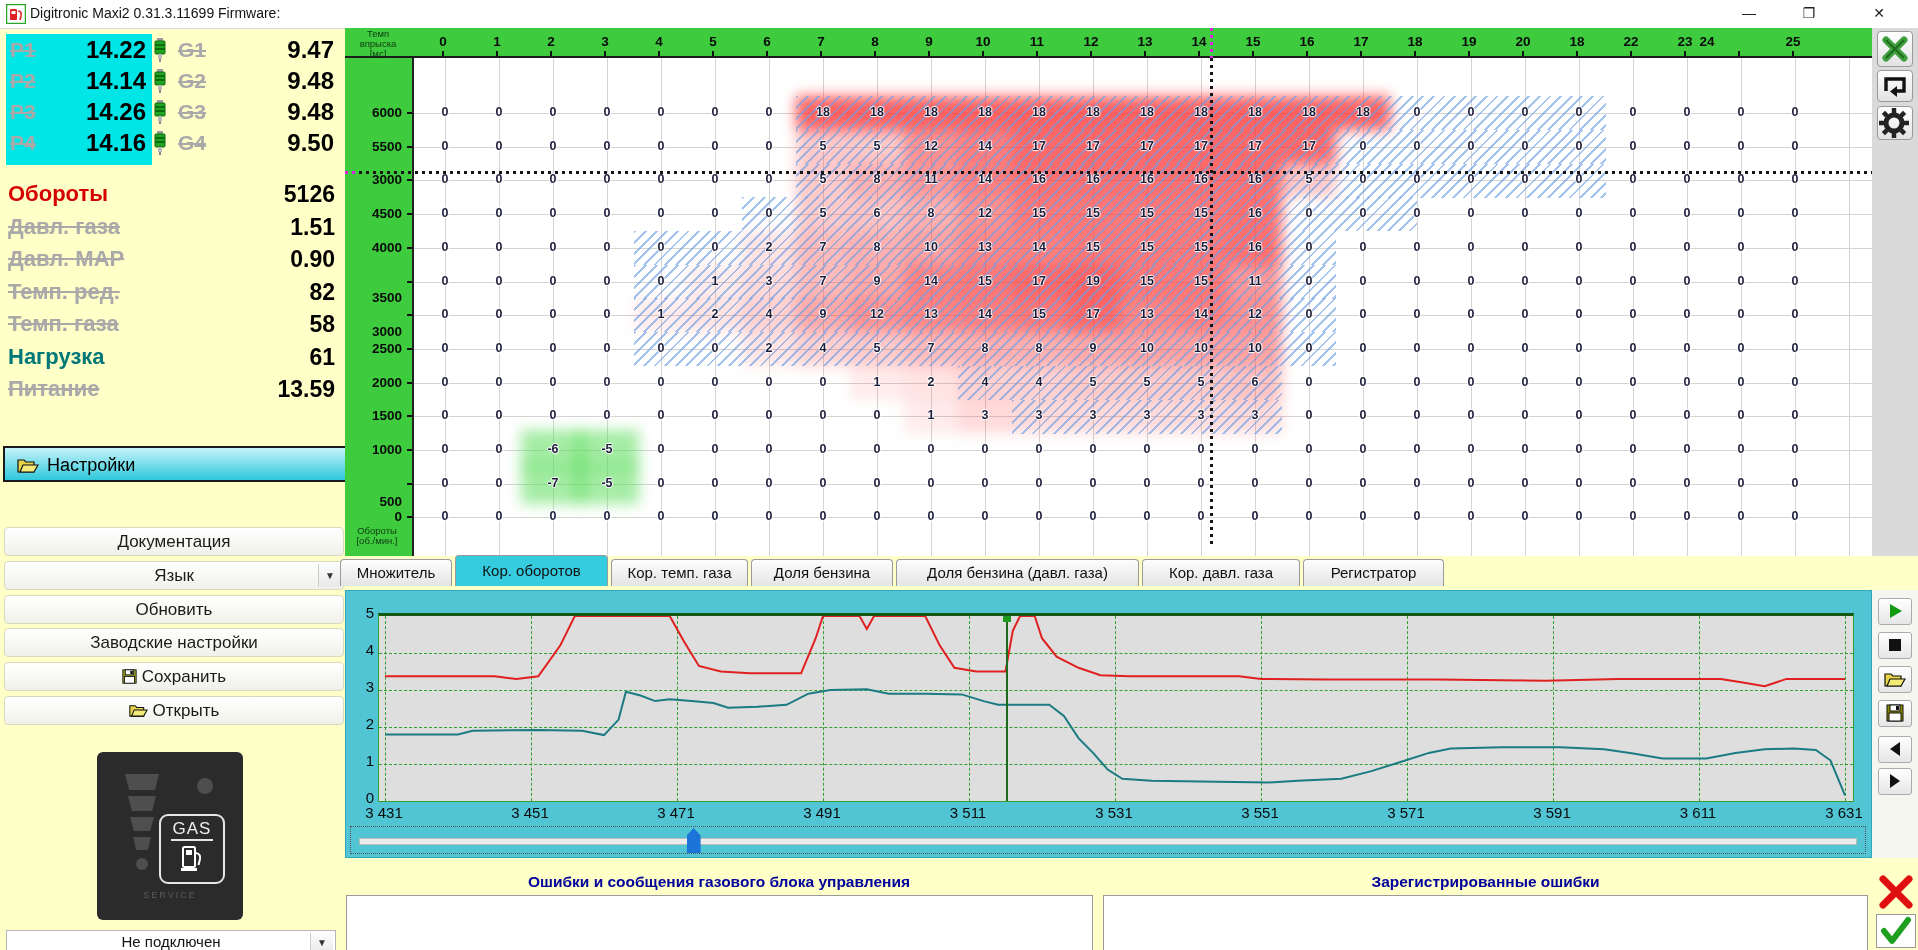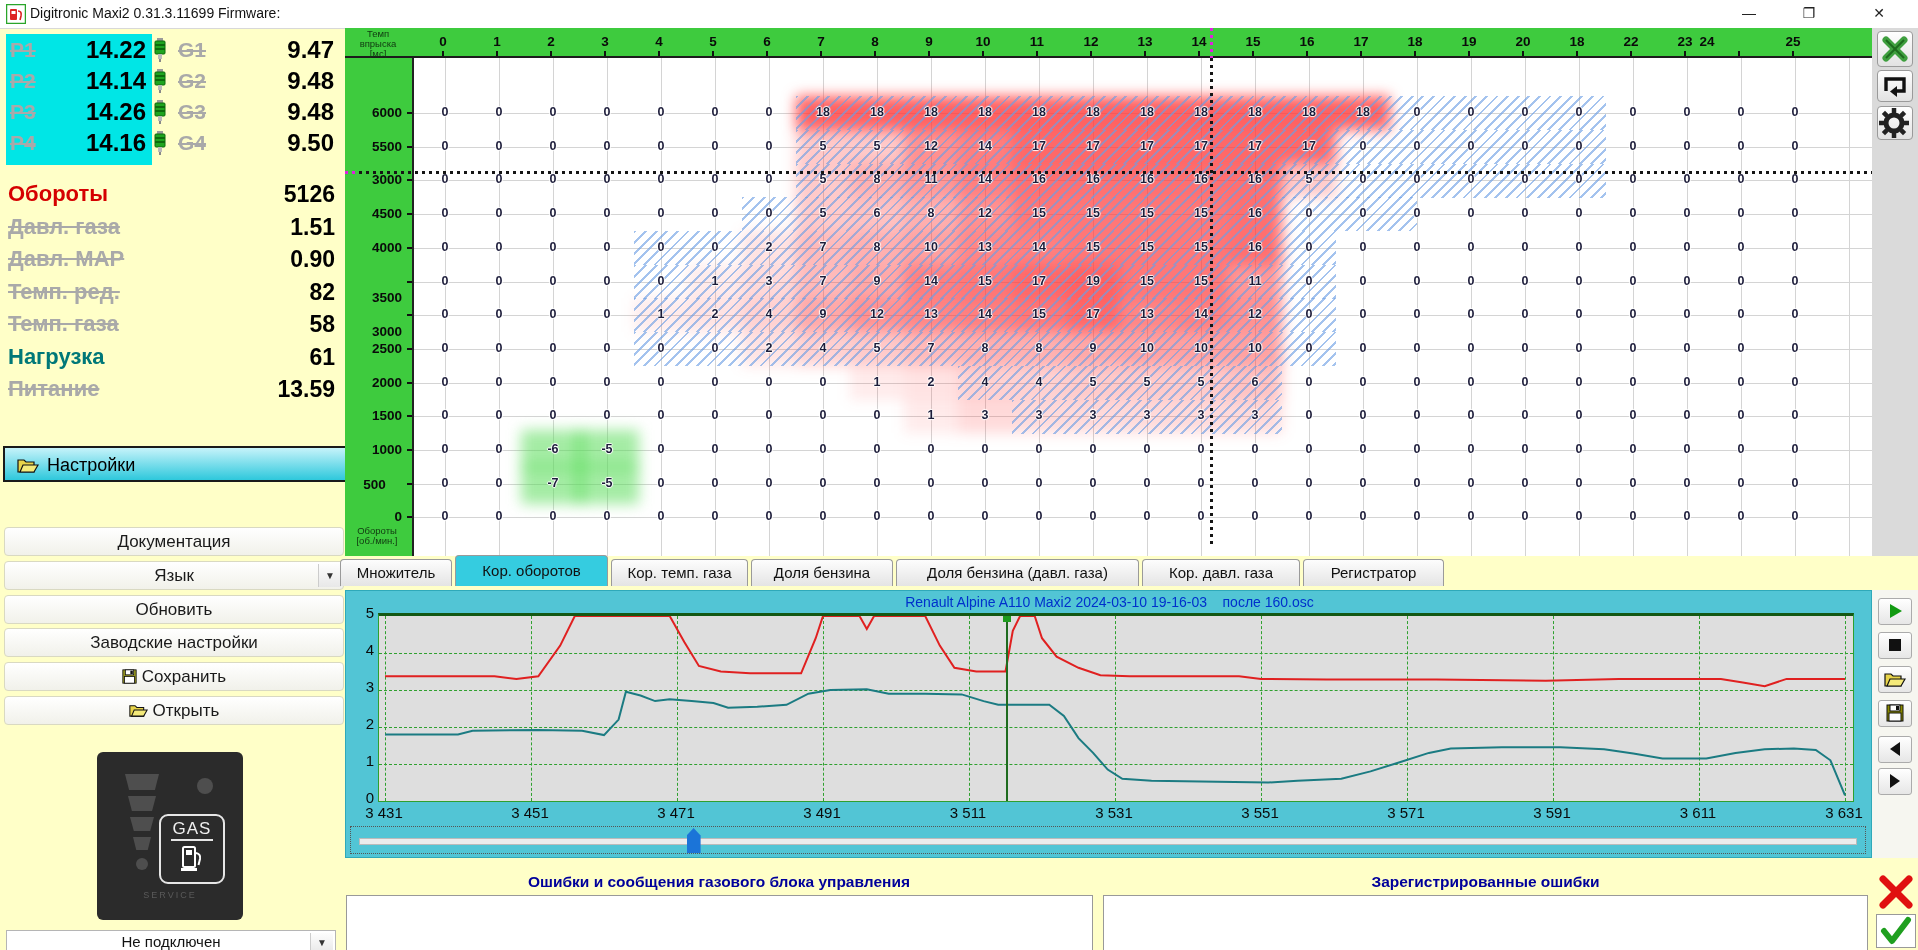--- a/index.html
+++ b/index.html
@@ -325,21 +325,21 @@
       <div class="map-ytick" style="top: 266px;">3000</div>
       <div class="map-ytickmark" style="top: 256.2px;"></div>
       <div class="map-ytick" style="top: 282.9px;">2500</div>
       <div class="map-ytickmark" style="top: 289.9px;"></div>
       <div class="map-ytick" style="top: 316.6px;">2000</div>
       <div class="map-ytickmark" style="top: 323.6px;"></div>
       <div class="map-ytick" style="top: 350.3px;">1500</div>
       <div class="map-ytickmark" style="top: 357.3px;"></div>
       <div class="map-ytick" style="top: 384px;">1000</div>
       <div class="map-ytickmark" style="top: 391px;"></div>
-      <div class="map-ytick" style="top: 419px; text-align: center;">500</div>
+      <div class="map-ytick" style="top: 436px;">500</div>
       <div class="map-ytickmark" style="top: 424.7px;"></div>
       <div class="map-ytick" style="top: 451.4px;">0</div>
       <div class="map-ytickmark" style="top: 458.4px;"></div>
     </div>
   <div id="grid-surface">
     <div id="grid-lines">
         <div class="gline" style="left: 31px; top: 0px; width: 1px; height: 498px;"></div>
         <div class="gline" style="left: 85px; top: 0px; width: 1px; height: 498px;"></div>
         <div class="gline" style="left: 139px; top: 0px; width: 1px; height: 498px;"></div>
         <div class="gline" style="left: 193px; top: 0px; width: 1px; height: 498px;"></div>
@@ -882,21 +882,20 @@
       <div class="tab" style="left: 340px; width: 112px; line-height: 25px;">Множитель</div>
       <div class="tab active" style="left: 455px; width: 153px; line-height: 29px;">Кор. оборотов</div>
       <div class="tab" style="left: 611px; width: 137px; line-height: 25px;">Кор. темп. газа</div>
       <div class="tab" style="left: 751px; width: 142px; line-height: 25px;">Доля бензина</div>
       <div class="tab" style="left: 896px; width: 243px; line-height: 25px;">Доля бензина (давл. газа)</div>
       <div class="tab" style="left: 1142px; width: 158px; line-height: 25px;">Кор. давл. газа</div>
       <div class="tab" style="left: 1303px; width: 141px; line-height: 25px;">Регистратор</div>
     </div>
 
   <div id="chart-frame">
-    <div id="chart-title">Renault Alpine A110 Maxi2 2024-03-10 19-16-03    после 160.osc</div>
     <div id="plot">
         <div class="plot-gv" style="left: 6px;"></div>
         <div class="plot-gv" style="left: 152px;"></div>
         <div class="plot-gv" style="left: 298px;"></div>
         <div class="plot-gv" style="left: 444px;"></div>
         <div class="plot-gv" style="left: 590px;"></div>
         <div class="plot-gv" style="left: 736px;"></div>
         <div class="plot-gv" style="left: 882px;"></div>
         <div class="plot-gv" style="left: 1028px;"></div>
         <div class="plot-gv" style="left: 1174px;"></div>

